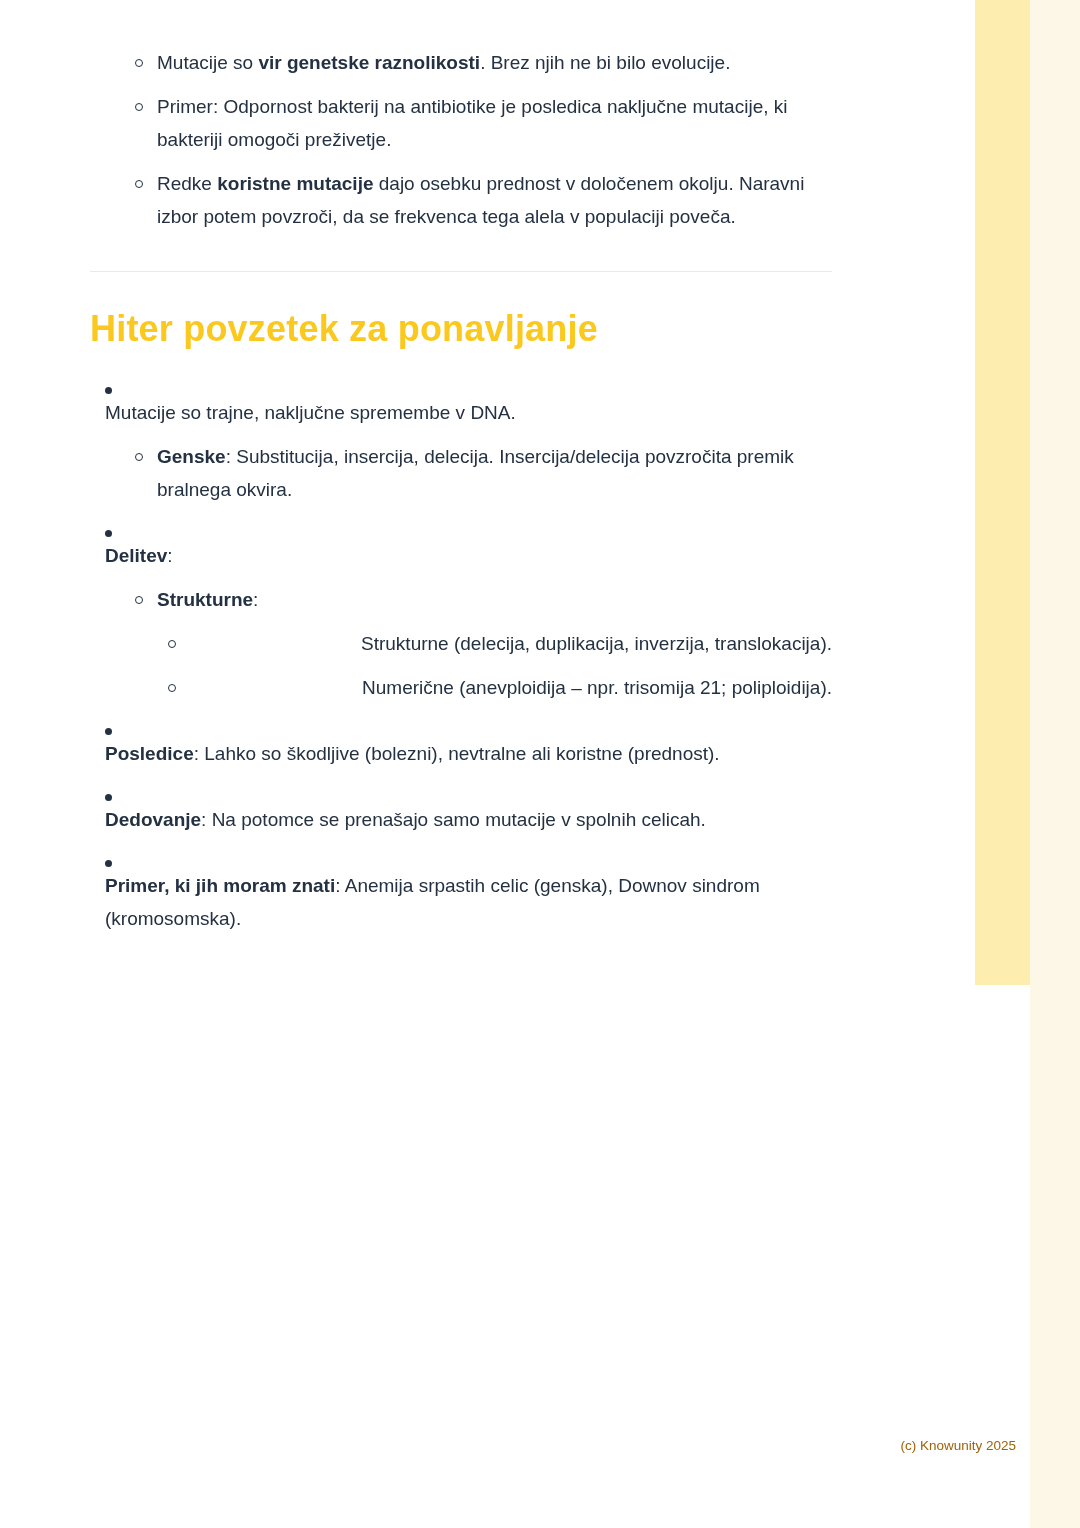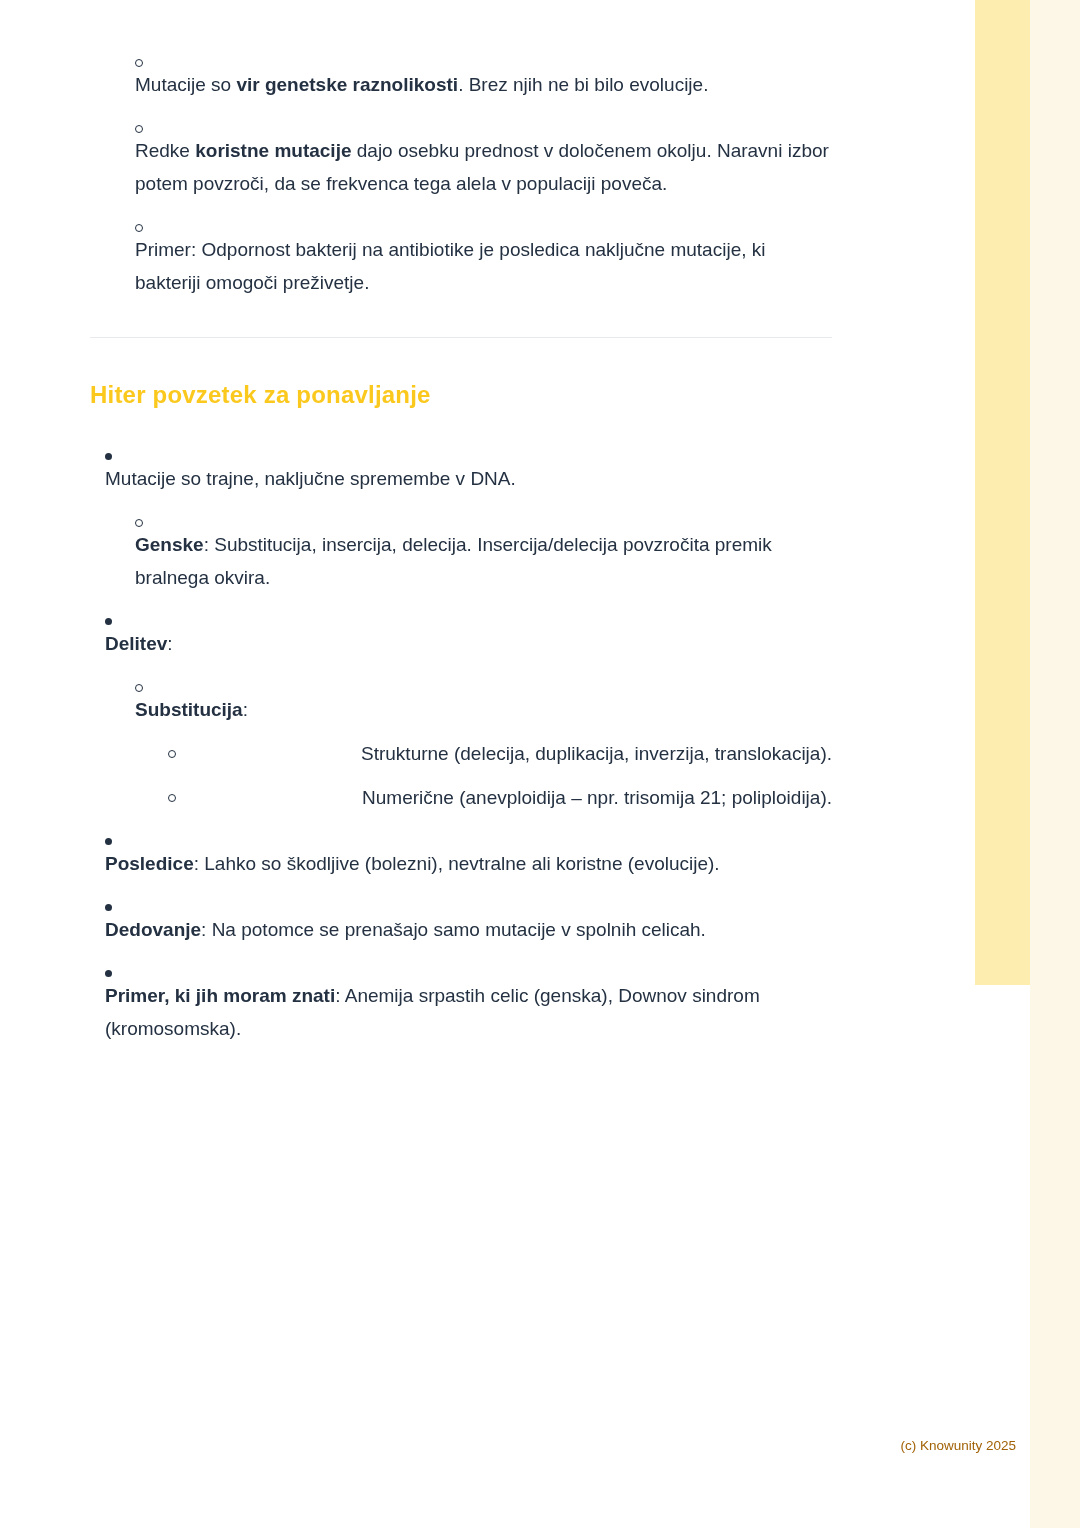--- a/index.html
+++ b/index.html
@@ -37,21 +37,21 @@
     top: 46px;
     width: 742px;
     font-size: 19px;
     line-height: 33px;
   }
   .li {
     display: flex;
     margin-bottom: 11px;
   }
   .lvl0 { padding-left: 15px; flex-direction: column; }
-  .lvl1 { padding-left: 45px; flex-direction: column; }
+  .lvl1 { padding-left: 45px; }
   .lvl2 { padding-left: 78px; text-align: right; }
   .marker-col {
     flex: 0 0 22px;
     width: 22px;
   }
   .marker {
     display: block;
     margin-top: 13px;
   }
   .marker.disc {
@@ -73,21 +73,21 @@
   .b {
     font-weight: 700;
   }
   hr.divider {
     border: none;
     border-top: 1px solid #e7e9ee;
     margin: 38px 0 0 0;
   }
   .heading {
     color: #fbc81d;
-    font-size: 24px;
+    font-size: 36px;
     line-height: 34px;
     font-weight: 700;
     margin: 40px 0 28px 0;
     letter-spacing: 0.2px;
   }
   .footer {
     position: absolute;
     right: 64px;
     top: 1438px;
     font-size: 13.5px;
@@ -105,27 +105,27 @@
       <div class="li lvl1">
         <span class="marker-col">
           <span class="marker circle"></span>
         </span>
         <div class="li-text"><span>Mutacije so </span><span class="b">vir genetske raznolikosti</span><span>. Brez njih ne bi bilo evolucije.</span></div>
       </div>
       <div class="li lvl1">
         <span class="marker-col">
           <span class="marker circle"></span>
         </span>
-        <div class="li-text"><span>Redke </span><span class="b">koristne mutacije</span><span> dajo osebku prednost v določenem okolju. Naravni izbor potem povzroči, da se frekvenca tega alela v populaciji poveča.</span></div>
+        <div class="li-text"><span>Primer: Odpornost bakterij na antibiotike je posledica naključne mutacije, ki bakteriji omogoči preživetje.</span></div>
       </div>
       <div class="li lvl1">
         <span class="marker-col">
           <span class="marker circle"></span>
         </span>
-        <div class="li-text"><span>Primer: Odpornost bakterij na antibiotike je posledica naključne mutacije, ki bakteriji omogoči preživetje.</span></div>
+        <div class="li-text"><span>Redke </span><span class="b">koristne mutacije</span><span> dajo osebku prednost v določenem okolju. Naravni izbor potem povzroči, da se frekvenca tega alela v populaciji poveča.</span></div>
       </div>
     </div>
 
   <hr class="divider">
 
   <h2 class="heading">Hiter povzetek za ponavljanje</h2>
 
   <div>
       <div class="li lvl0">
         <span class="marker-col">
@@ -142,39 +142,39 @@
       <div class="li lvl0">
         <span class="marker-col">
           <span class="marker disc"></span>
         </span>
         <div class="li-text"><span class="b">Delitev</span><span>:</span></div>
       </div>
       <div class="li lvl1">
         <span class="marker-col">
           <span class="marker circle"></span>
         </span>
-        <div class="li-text"><span class="b">Substitucija</span><span>:</span></div>
+        <div class="li-text"><span class="b">Strukturne</span><span>:</span></div>
       </div>
       <div class="li lvl2">
         <span class="marker-col">
           <span class="marker circle"></span>
         </span>
         <div class="li-text"><span>Strukturne (delecija, duplikacija, inverzija, translokacija).</span></div>
       </div>
       <div class="li lvl2">
         <span class="marker-col">
           <span class="marker circle"></span>
         </span>
         <div class="li-text"><span>Numerične (anevploidija – npr. trisomija 21; poliploidija).</span></div>
       </div>
       <div class="li lvl0">
         <span class="marker-col">
           <span class="marker disc"></span>
         </span>
-        <div class="li-text"><span class="b">Posledice</span><span>: Lahko so škodljive (bolezni), nevtralne ali koristne (evolucije).</span></div>
+        <div class="li-text"><span class="b">Posledice</span><span>: Lahko so škodljive (bolezni), nevtralne ali koristne (prednost).</span></div>
       </div>
       <div class="li lvl0">
         <span class="marker-col">
           <span class="marker disc"></span>
         </span>
         <div class="li-text"><span class="b">Dedovanje</span><span>: Na potomce se prenašajo samo mutacije v spolnih celicah.</span></div>
       </div>
       <div class="li lvl0">
         <span class="marker-col">
           <span class="marker disc"></span>

